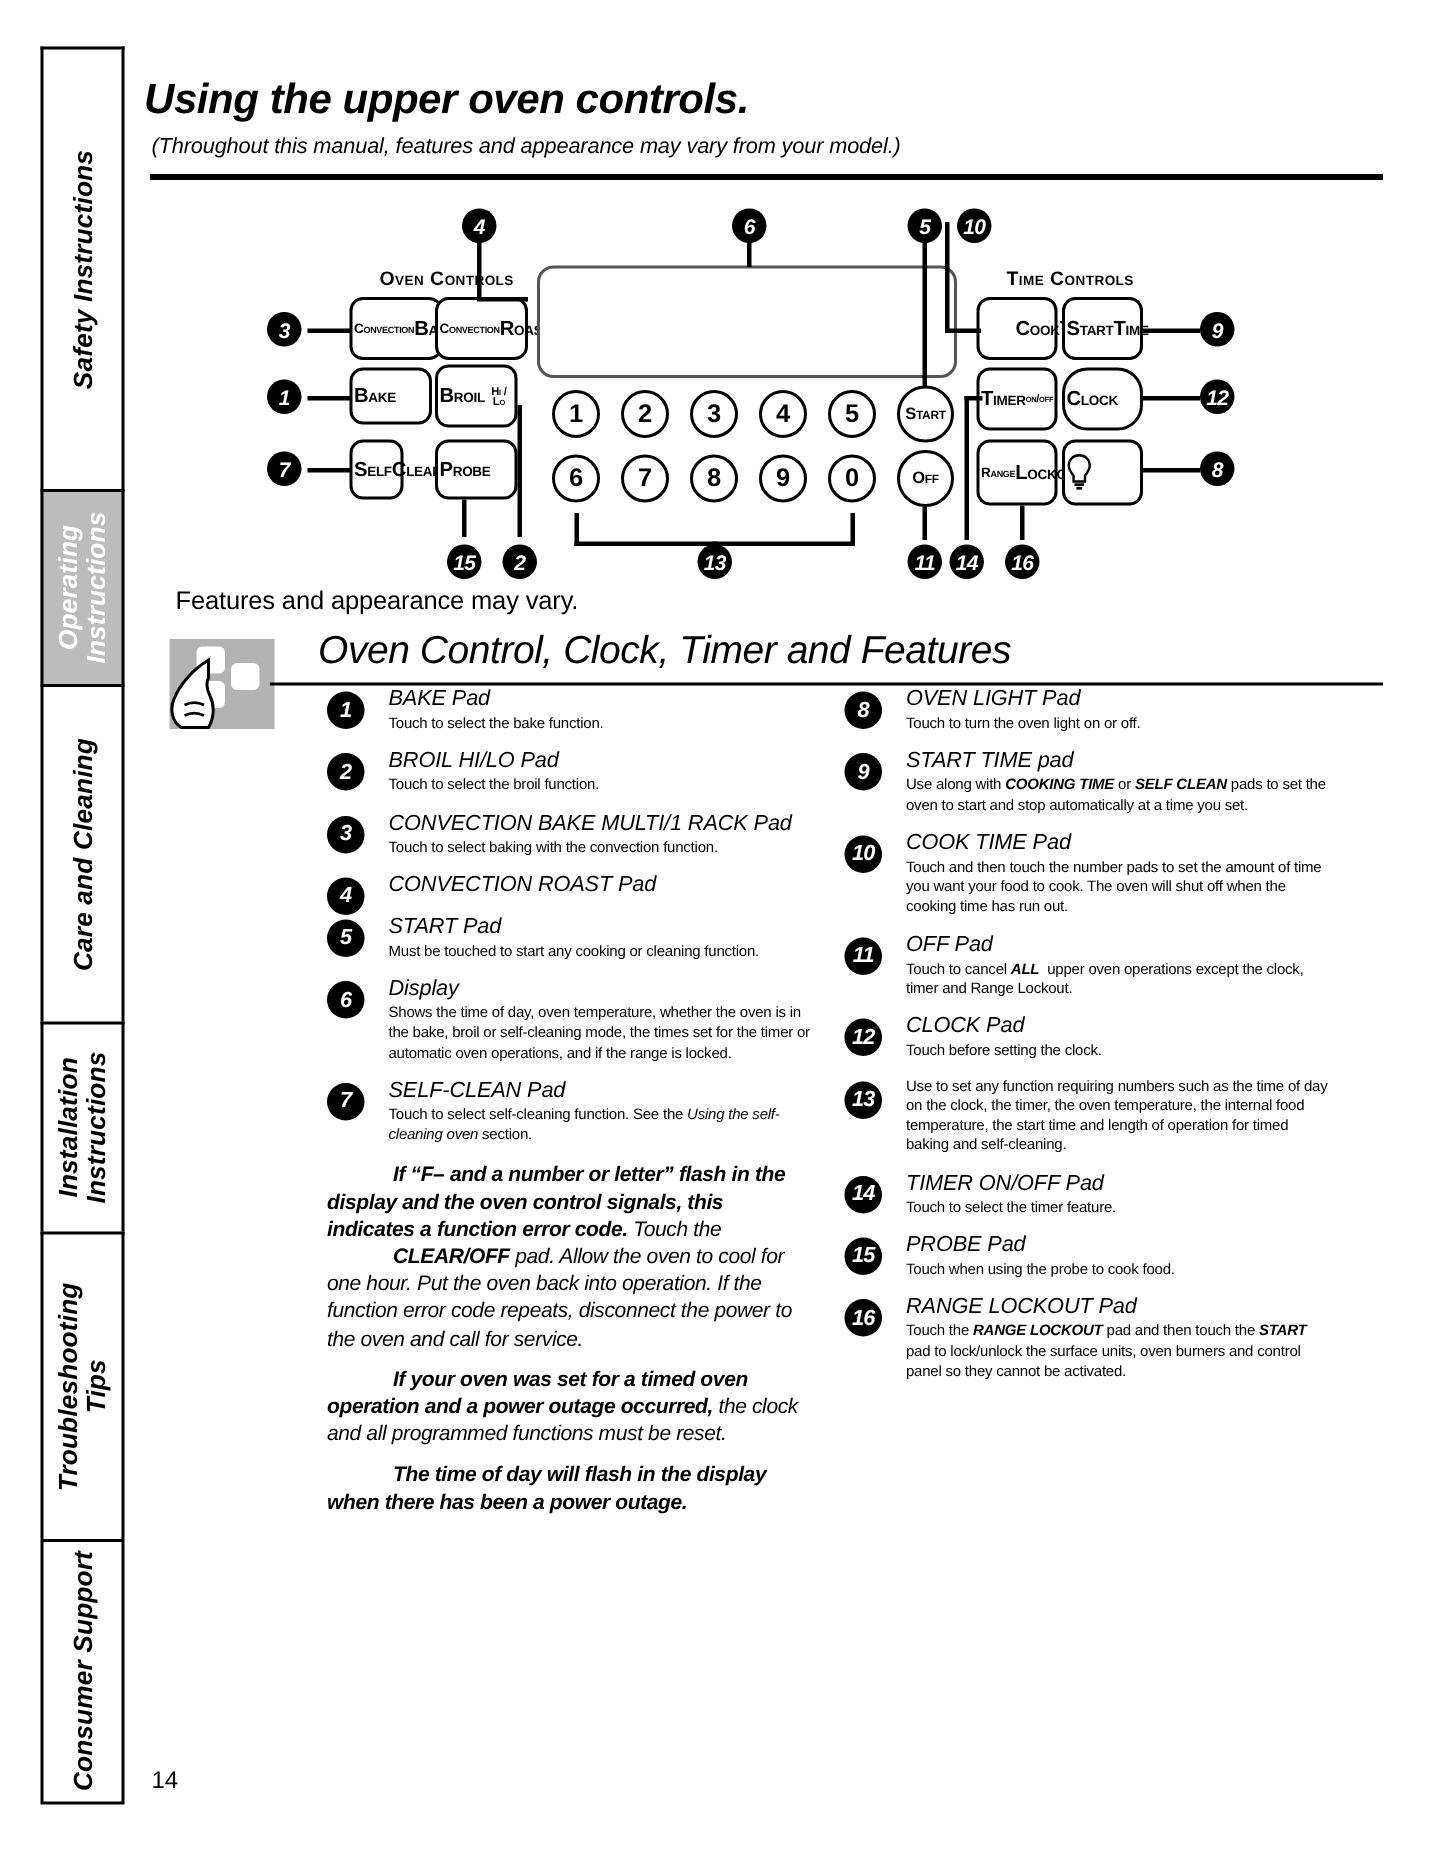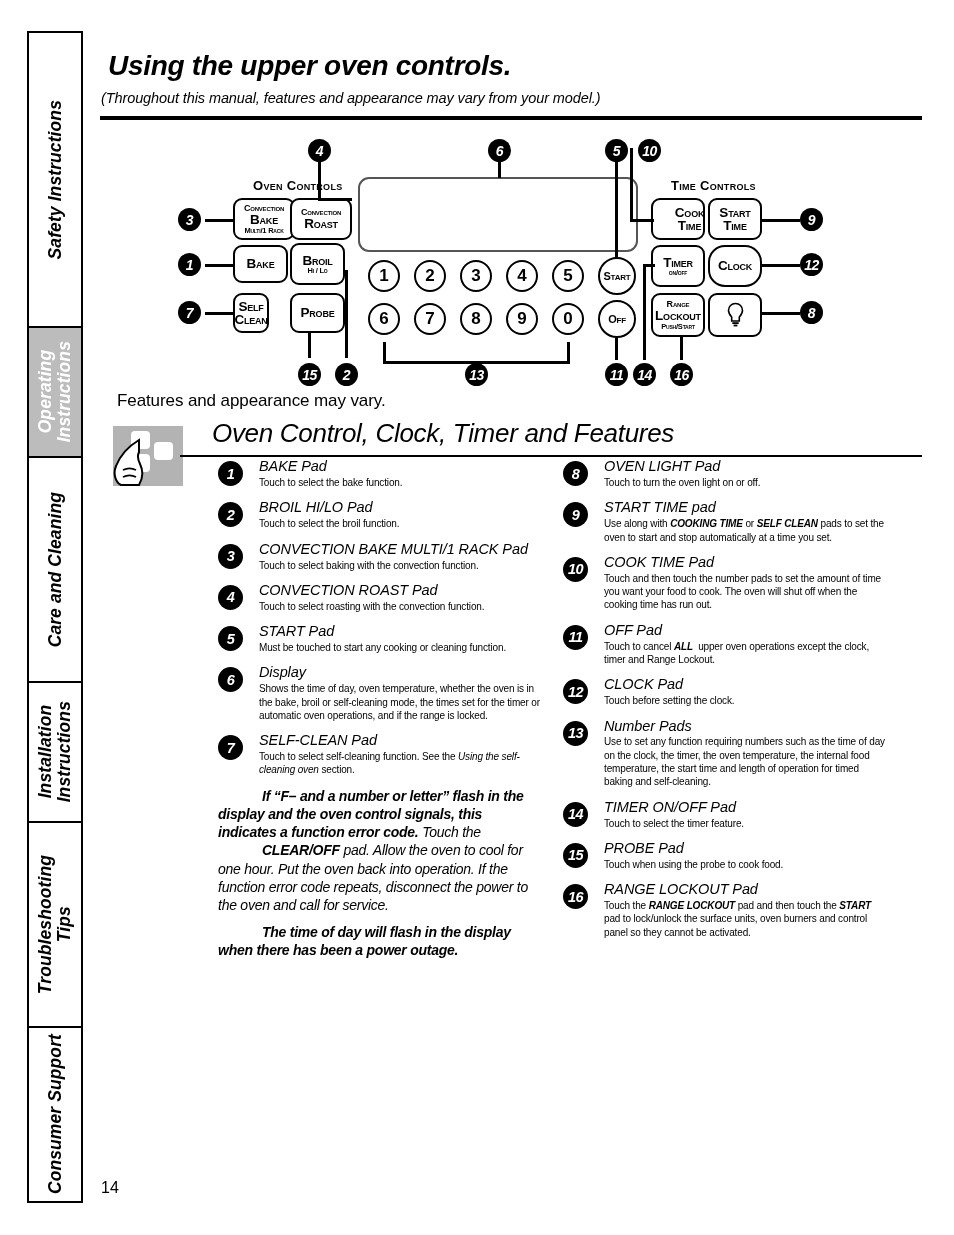--- a/index.html
+++ b/index.html
@@ -37,21 +37,21 @@
     font-size: 17.5px;
     letter-spacing: .1px;
     line-height: 1.08;
     text-align: center;
     white-space: pre;
   }
   .tab.active .tlabel { color: #ffffff; }
 
   
   #page-title {
-    position: absolute; left: 108px; top: 50px;
+    position: absolute; left: 96px; top: 50px;
     font-size: 28px; font-style: italic; font-weight: bold;
     letter-spacing: -.3px;
   }
   #page-subtitle {
     position: absolute; left: 101px; top: 90px;
     font-size: 14.5px; font-style: italic;
     letter-spacing: -.1px;
   }
   #header-rule {
     position: absolute; left: 100px; top: 116px;
@@ -62,22 +62,22 @@
   #panel { position: absolute; left: 100px; top: 130px; width: 822px; height: 265px; }
   #panel .grp-title {
     position: absolute; font-variant: small-caps; font-weight: bold;
     font-size: 13px; letter-spacing: .3px;
   }
   .pad {
     position: absolute;
     border: 2.6px solid #000;
     border-radius: 9px;
     background: #fff;
-    display: flex; flex-direction: column;
-    align-items: center; justify-content: center;
+    display: flex; 
+    align-items: center; 
     text-align: center;
     font-weight: bold;
     font-variant: small-caps;
     line-height: 1.0;
     padding: 1px;
   }
   .pad .l1 { font-size: 9px; letter-spacing: -.2px; }
   .pad .l2 { font-size: 13.5px; letter-spacing: -.2px; }
   .pad .l3 { font-size: 7.5px; letter-spacing: -.2px; }
   .numpad {
@@ -348,38 +348,38 @@
       <div class="desc">Touch to select the broil function.</div>
     </div>
     <div class="entry">
       <div class="num">3</div>
       <div class="term">CONVECTION BAKE MULTI/1 RACK Pad</div>
       <div class="desc">Touch to select baking with the convection function.</div>
     </div>
     <div class="entry">
       <div class="num">4</div>
       <div class="term">CONVECTION ROAST Pad</div>
-      <div class="desc">Touch to select roasting with the convection function.</div>
     </div>
     <div class="entry">
       <div class="num">5</div>
       <div class="term">START Pad</div>
       <div class="desc">Must be touched to start any cooking or cleaning function.</div>
     </div>
     <div class="entry">
       <div class="num">6</div>
       <div class="term">Display</div>
       <div class="desc">Shows the time of day, oven temperature, whether the oven is in the bake, broil or self-cleaning mode, the times set for the timer or automatic oven operations, and if the range is locked.</div>
     </div>
     <div class="entry">
       <div class="num">7</div>
       <div class="term">SELF-CLEAN Pad</div>
       <div class="desc">Touch to select self-cleaning function. See the <i>Using the self-cleaning oven</i> section.</div>
     </div>
     <p class="note"><b>If “F– and a number or letter” flash in the display and the oven control signals, this indicates a function error code.</b> Touch the <b>CLEAR/OFF</b> pad. Allow the oven to cool for one hour. Put the oven back into operation. If the function error code repeats, disconnect the power to the oven and call for service.</p>
+    <p class="note"><b>If your oven was set for a timed oven operation and a power outage occurred,</b> the clock and all programmed functions must be reset.</p>
     <p class="note"><b>The time of day will flash in the display when there has been a power outage.</b></p>
   </div>
 <div class="col" id="col-right">
     <div class="entry">
       <div class="num">8</div>
       <div class="term">OVEN LIGHT Pad</div>
       <div class="desc">Touch to turn the oven light on or off.</div>
     </div>
     <div class="entry">
       <div class="num">9</div>
@@ -396,21 +396,20 @@
       <div class="term">OFF Pad</div>
       <div class="desc">Touch to cancel <b>ALL</b>&nbsp; upper oven operations except the clock, timer and Range Lockout.</div>
     </div>
     <div class="entry">
       <div class="num">12</div>
       <div class="term">CLOCK Pad</div>
       <div class="desc">Touch before setting the clock.</div>
     </div>
     <div class="entry">
       <div class="num">13</div>
-      <div class="term">Number Pads</div>
       <div class="desc">Use to set any function requiring numbers such as the time of day on the clock, the timer, the oven temperature, the internal food temperature, the start time and length of operation for timed baking and self-cleaning.</div>
     </div>
     <div class="entry">
       <div class="num">14</div>
       <div class="term">TIMER ON/OFF Pad</div>
       <div class="desc">Touch to select the timer feature.</div>
     </div>
     <div class="entry">
       <div class="num">15</div>
       <div class="term">PROBE Pad</div>

